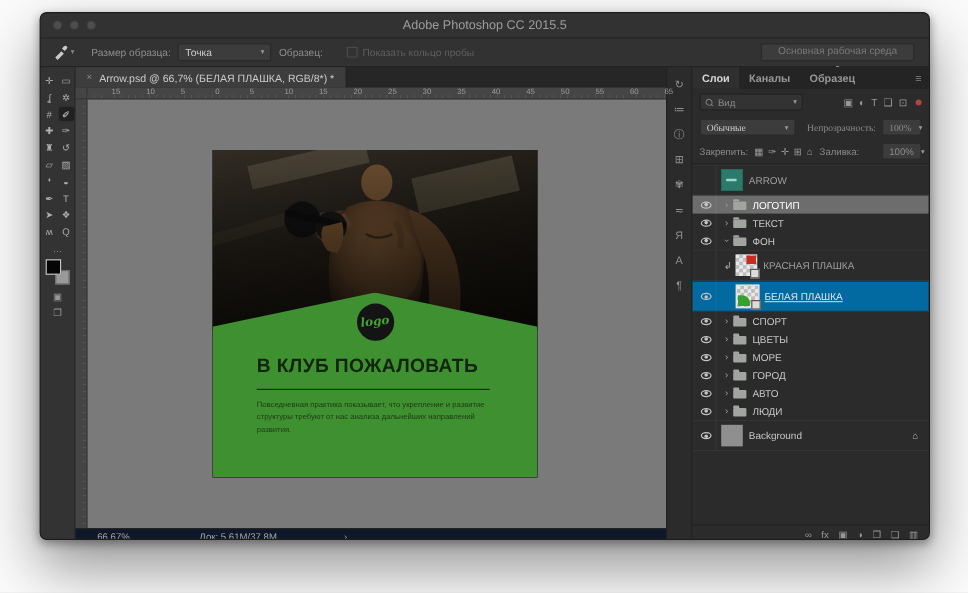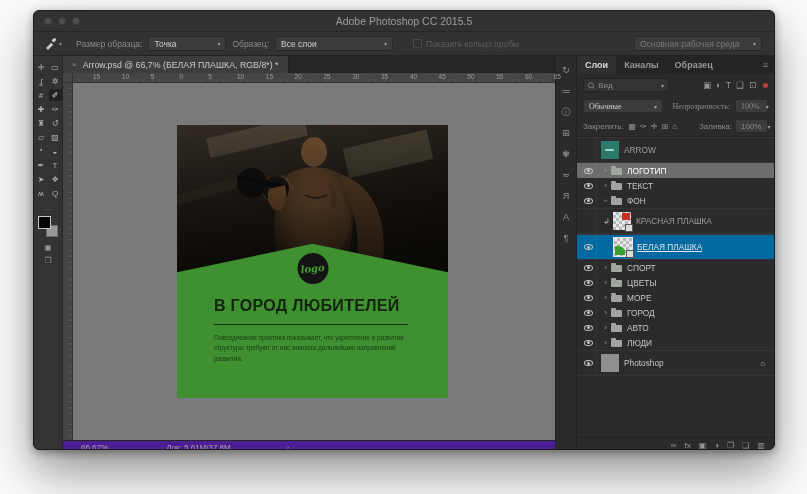--- a/index.html
+++ b/index.html
@@ -51,21 +51,21 @@
   .hruler{flex:1;background:#454545;border-bottom:1px solid #333;position:relative;box-sizing:border-box;
     background-image:repeating-linear-gradient(to right,transparent 0 5px,#555 5px 5.8px);
     background-size:100% 3px;background-position:0 100%;background-repeat:no-repeat;}
   .ruler-nums{position:absolute;left:20px;top:0;display:flex;}
   .ruler-nums span{width:28.8px;font-size:6.5px;color:#9b9b9b;text-align:left;}
   .canvasrow{flex:1;display:flex;min-height:0;}
   .vruler{width:10px;background:#454545;border-right:1px solid #333;box-sizing:border-box;
     background-image:repeating-linear-gradient(to bottom,transparent 0 5px,#555 5px 5.8px);
     background-size:3px 100%;background-position:100% 0;background-repeat:no-repeat;}
   .canvas{flex:1;position:relative;background:#7a7a7a;overflow:hidden;}
-  .statusbar{height:13px;background:#4c1d95;border-top:1px solid #242424;display:flex;align-items:center;
+  .statusbar{height:13px;background:#0f172a;border-top:1px solid #242424;display:flex;align-items:center;
     font-size:8px;color:#a6a6a6;padding-left:18px;box-sizing:border-box;}
   .status-doc{margin-left:58px;}
   .status-caret{margin-left:56px;color:#8d8d8d;}
   
   .poster{position:absolute;left:104px;top:42px;width:271px;height:273px;background:#17140f;overflow:hidden;}
   .photo{position:absolute;left:0;top:0;right:0;height:55%;overflow:hidden;
     background:linear-gradient(155deg,#322c25 0%,#221d17 50%,#120f0b 100%);}
   .photo svg{display:block;}
   .green-shape{position:absolute;left:0;right:0;top:43.5%;bottom:0;background:#3f9030;
     clip-path:polygon(0 18.5%,50% 0,100% 18.5%,100% 100%,0 100%);}
@@ -96,21 +96,21 @@
   .search-glyph{display:inline-block;transform:rotate(-45deg);font-size:8px;color:#8a8a8a;}
   .filters{display:flex;gap:5px;margin-left:auto;align-items:center;}
   .ficon{color:#989898;font-size:8.5px;}
   .filter-toggle{width:5px;height:5px;border-radius:50%;background:#b0453d;margin-left:2px;}
   .prow.blend{height:20px;font-size:8px;color:#8a8a8a;font-family:Liberation Serif, serif;}
   .blendbox{width:80px;height:14px;}
   .valuebox{width:33px;height:14px;color:#8b8b8b;}
   .prow.lock{height:20px;font-size:8px;color:#8a8a8a;}
   .lockicons{display:flex;gap:4px;align-items:center;}
   .lockicons .ficon{font-size:8px;}
-  .lock-right{margin-left:auto;display:flex;align-items:center;gap:3px;}
+  .lock-right{margin-left:auto;display:flex;align-items:center;gap:19px;}
   .layerlist{flex:1;overflow:hidden;display:flex;flex-direction:column;border-top:1px solid #242424;}
   .lrow{display:flex;align-items:center;height:15px;padding-left:3px;color:#c6c6c6;font-size:8.3px;flex:none;}
   .lrow.thumb-row{height:24px;border-top:1px solid #343434;border-bottom:1px solid #343434;}
   .lrow.selected{background:#6d6d6d;color:#fff;}
   .lrow.active-layer{background:#0369a1;}
   .lrow.active-layer .lname{text-decoration:underline;color:#e2e2e2;}
   .eyebox{width:16px;align-self:stretch;display:flex;align-items:center;justify-content:center;
     border-right:1px solid rgba(255,255,255,.05);margin-right:4px;flex:none;}
   .eye{width:9px;height:6px;border:1px solid #c4c4c4;border-radius:50%;position:relative;box-sizing:border-box;}
   .eye::after{content:"";position:absolute;left:2px;top:0.5px;width:3px;height:3px;border-radius:50%;background:#c4c4c4;}
@@ -169,30 +169,26 @@
           <path d="M7.6 3.4 L9.8 5.6 L11.6 3.8 A1.55 1.55 0 0 0 9.4 1.6 Z" fill="#c9c9c9"></path>
         </svg>
         <span class="tiny-arrow">▾</span>
       </div>
       <span class="opt-label">Размер образца:</span>
       <div class="dropdown" style="width:78px;">
         <span>Точка</span>
         <span class="dd-caret">▾</span>
       </div>
       <span class="opt-label">Образец:</span>
-      <div class="dropdown" style="width:118px;">
-        <span>Все слои</span>
-        <span class="dd-caret">▾</span>
-      </div>
       <div class="dim-check">
         <span class="checkbox"></span>
         <span>Показать кольцо пробы</span>
       </div>
       <div class="spacer"></div>
-      <div class="dropdown dim" style="width:128px;margin-right:2px;">
+      <div class="dropdown dim" style="width:128px;margin-right:2px;flex-direction:column;">
         <span>Основная рабочая среда</span>
         <span class="dd-caret">▾</span>
       </div>
     </div>
 
     <div class="main">
 
       <div class="toolbar">
         <div class="tools">
 
@@ -295,21 +291,21 @@
                   <path d="M128 70 q10 6 22 0" stroke="#3a2918" stroke-width="2" fill="none"></path>
                   <path d="M152 60 q8 10 4 22" stroke="#33241680" stroke-width="5" fill="none" opacity="0.5"></path>
                   <rect x="0" y="0" width="271" height="151" fill="url(#vig)"></rect>
                 </svg>
               </div>
               <div class="green-shape"></div>
               <div class="logo-badge">
                 <span class="logo-text">logo</span>
               </div>
               <div class="poster-copy">
-                <p class="head-large">В ГОРОД ЛЮБИТЕЛЕЙ</p>
+                <p class="head-large">В КЛУБ ПОЖАЛОВАТЬ</p>
                 <div class="rule"></div>
                 <p class="poster-body">Повседневная практика показывает, что укрепление и развитие структуры требуют от нас анализа дальнейших направлений развития.</p>
               </div>
             </div>
 
           </div>
         </div>
         <div class="statusbar">
           <span>66,67%</span>
           <span class="status-doc">Док: 5,61М/37,8М</span>
@@ -522,21 +518,21 @@
 
               <span class="lname">ЛЮДИ</span>
 
             </div>
             <div class="lrow thumb-row t-bg locked">
               <span class="eyebox">
                 <span class="eye"></span>
               </span>
 
               <span class="thumb"></span>
-              <span class="lname">Photoshop</span>
+              <span class="lname">Background</span>
               <span class="llock">⌂</span>
             </div>
           </div>
 
         <div class="pfooter">
 
         <span class="ficon">∞</span>
             <span class="ficon">fx</span>
             <span class="ficon">▣</span>
             <span class="ficon">◑</span>

